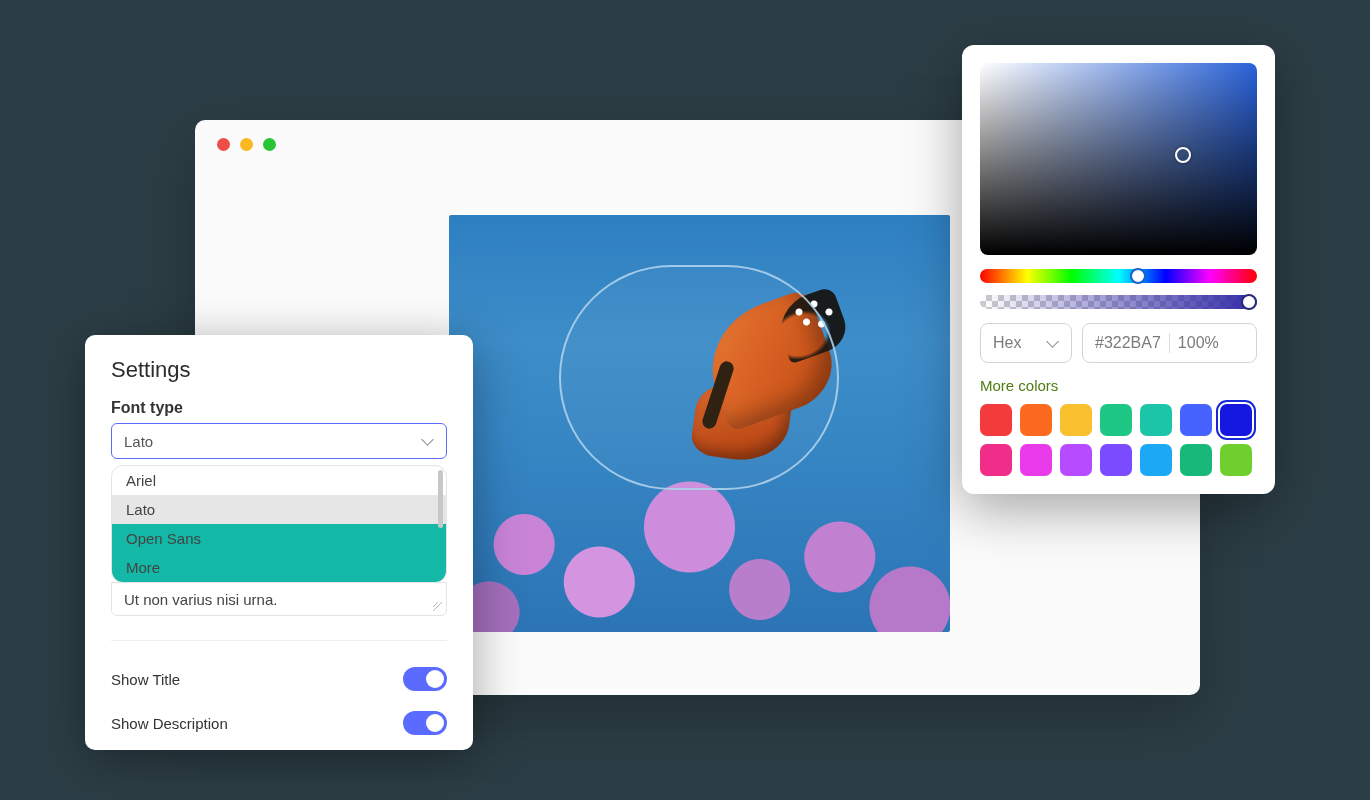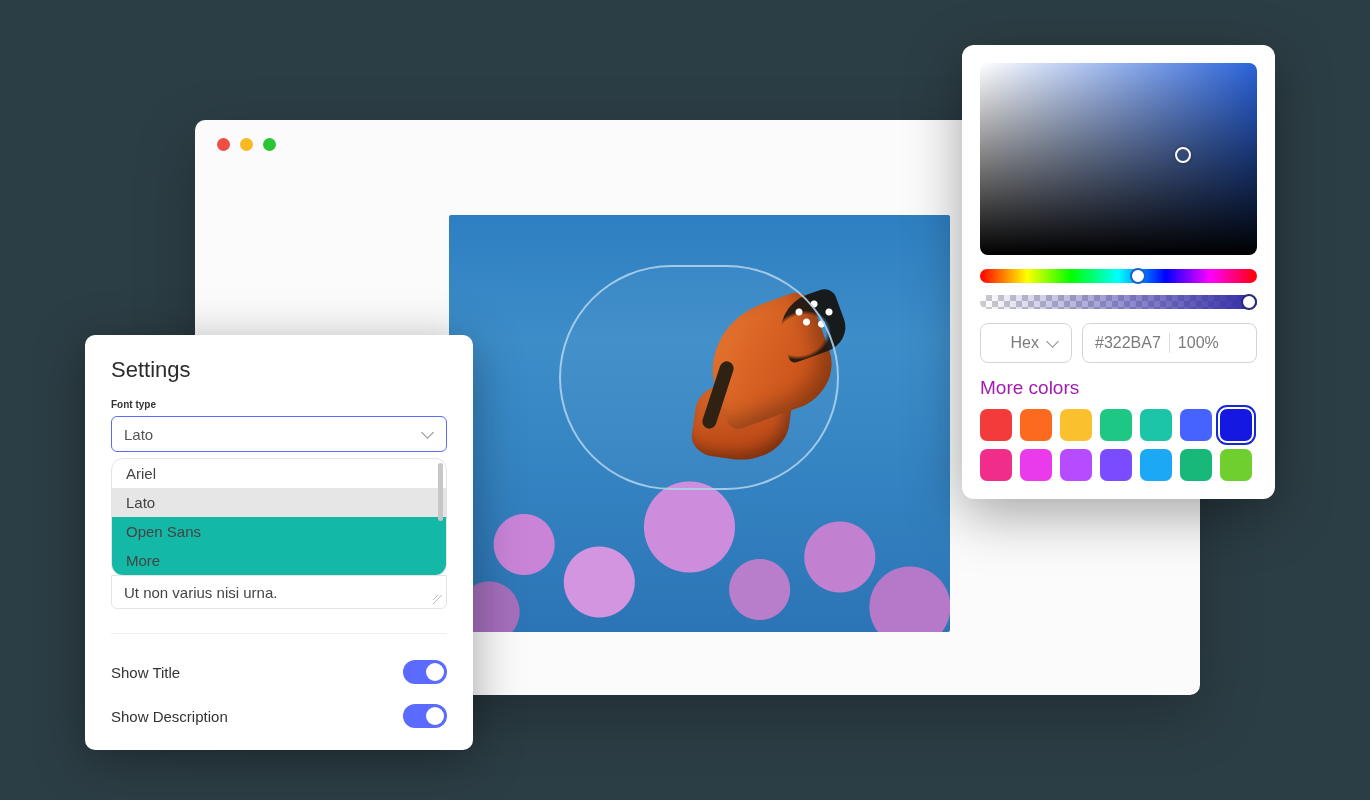--- a/index.html
+++ b/index.html
@@ -149,21 +149,21 @@
     box-shadow: 0 10px 50px rgba(0,0,0,0.35);
     padding: 22px 26px;
   }
   .settings-title {
     font-size: 22px;
     font-weight: 500;
     color: #2c2c2c;
     margin-bottom: 16px;
   }
   .field-label {
-    font-size: 10px;
+    font-size: 16px;
     font-weight: 700;
     color: #333;
     margin-bottom: 6px;
   }
   .select-box {
     display: flex;
     align-items: center;
     justify-content: space-between;
     border: 1px solid #5b6bff;
     border-radius: 6px;
@@ -338,28 +338,28 @@
   .ci-box {
     border: 1.5px solid #d4d4d4;
     border-radius: 8px;
     height: 40px;
     display: flex;
     align-items: center;
     padding: 0 12px;
     font-size: 16px;
     color: #7b7b7b;
   }
-  .ci-format { width: 92px; gap: 8px; cursor: pointer; justify-content: flex-end; }
+  .ci-format { width: 92px; gap: 8px; cursor: pointer; justify-content: space-between; }
   .ci-hex { flex: 1; gap: 0; }
   .ci-sep { width: 1px; height: 20px; background: #ddd; margin: 0 8px; }
 
   .more-label {
     margin-top: 14px;
-    font-size: 19px;
-    color: #a21caf;
+    font-size: 15px;
+    color: #4d7c0f;
   }
   .swatch-grid {
     margin-top: 10px;
     display: grid;
     grid-template-columns: repeat(7, 32px);
     gap: 8px;
   }
   .swatch {
     width: 32px;
     height: 32px;

